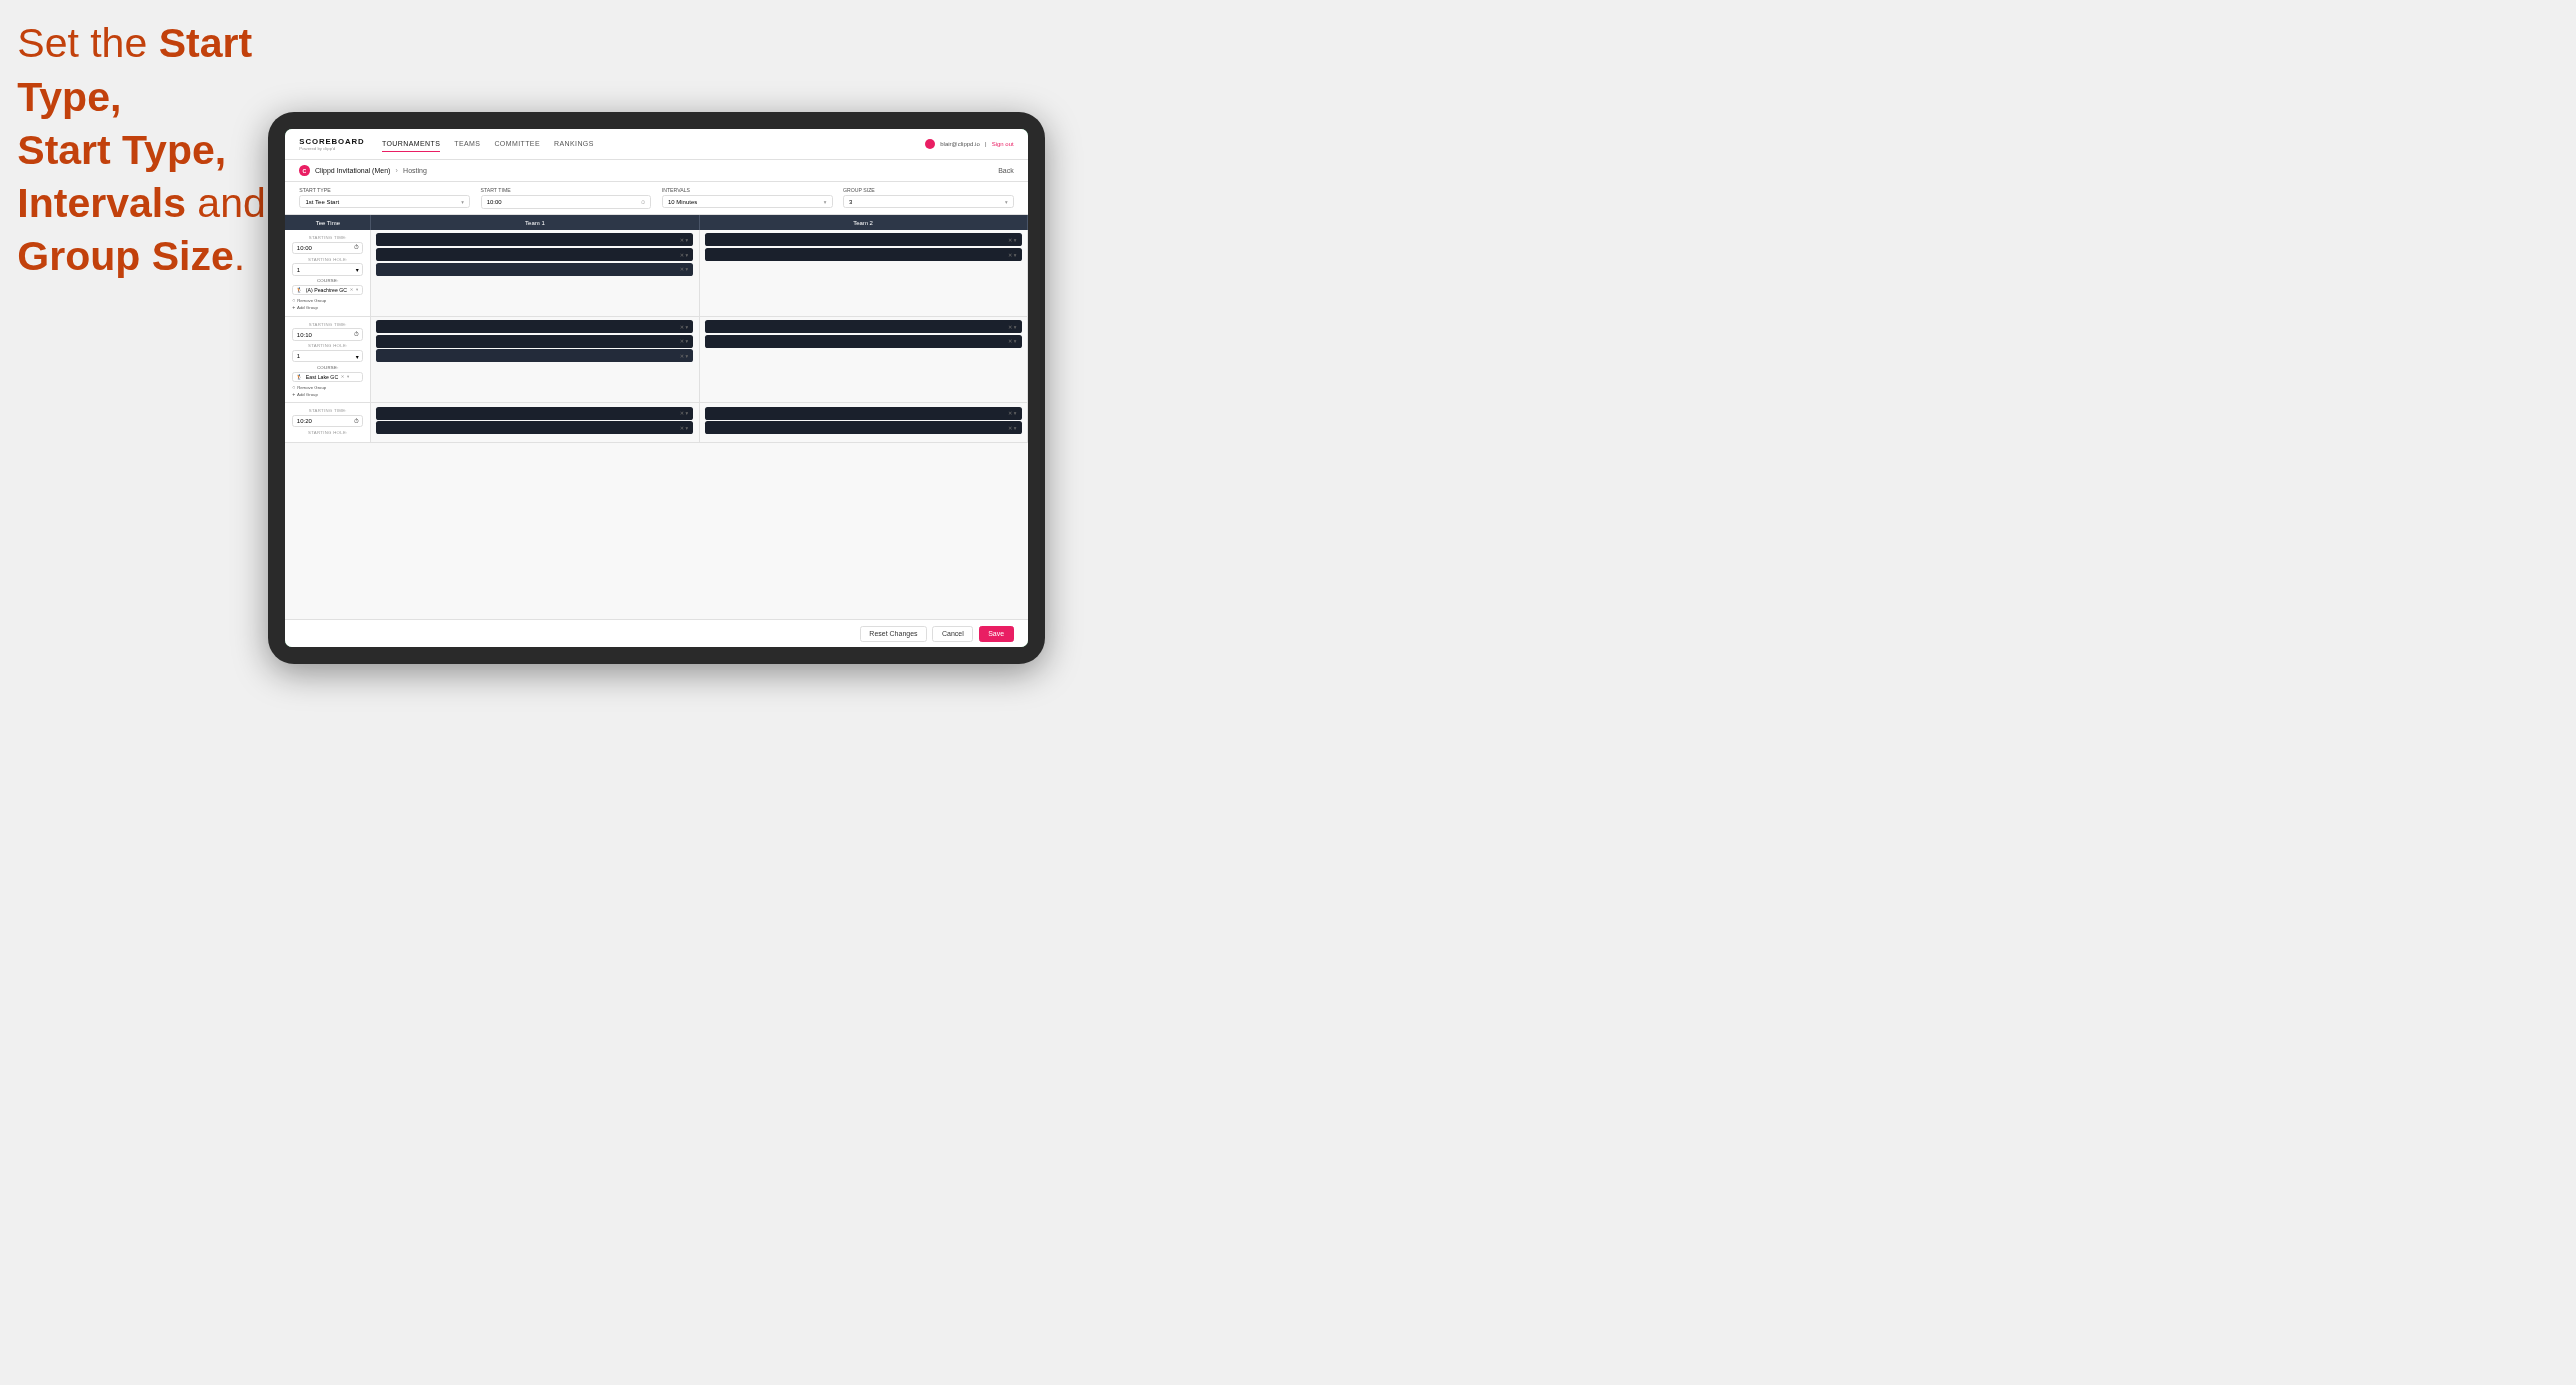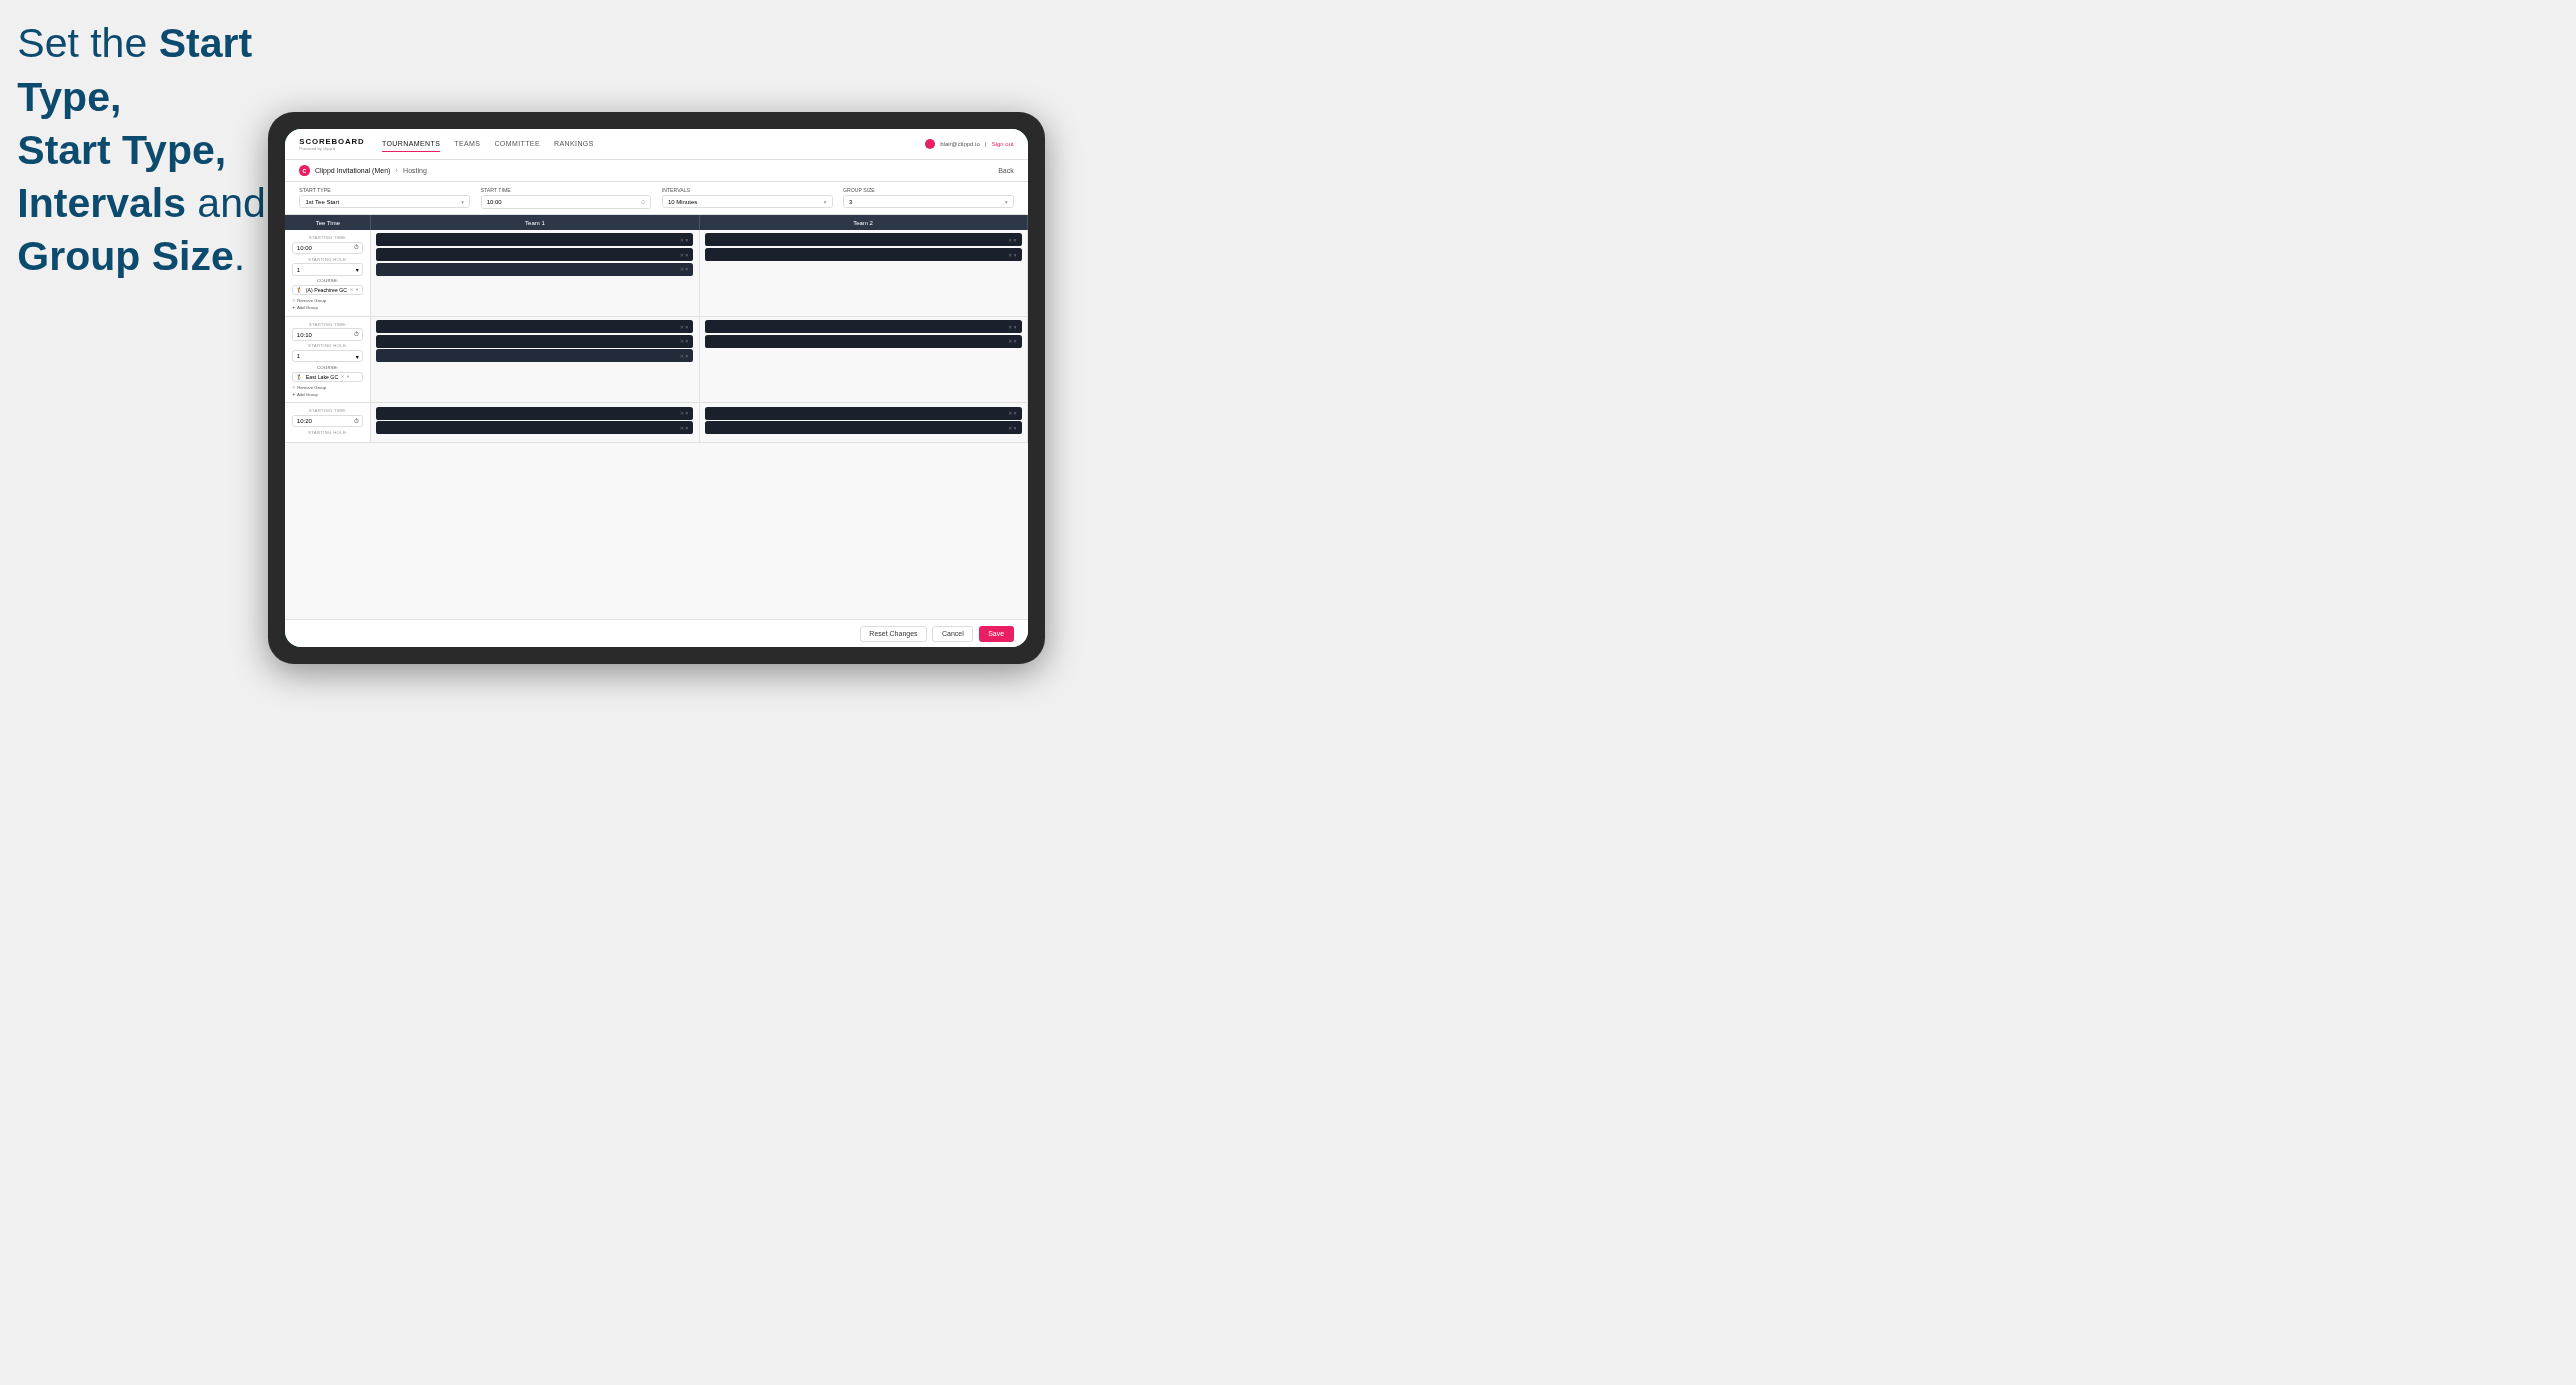--- a/index.html
+++ b/index.html
@@ -13,21 +13,21 @@
     }
 
     
     .instruction-text {
       position: absolute;
       left: 17.3px;
       top: 17.3px;
       font-size: 41px;
       line-height: 1.3;
       max-width: 268px;
-      color: #0c4a6e;
+      color: #c2410c;
     }
     .instruction-text strong {
       font-weight: 900;
     }
 
     
     .tablet-frame {
       position: absolute;
       left: 268px;
       top: 112px;
@@ -36,21 +36,21 @@
       background: #2a2a2a;
       border-radius: 26px;
       padding: 17.3px;
       box-shadow: 0 8.6px 35px rgba(0,0,0,0.4);
     }
 
     .tablet-screen {
       width: 100%;
       height: 100%;
       background: #86efac;
-      border-radius: 16px;
+      border-radius: 7px;
       overflow: hidden;
       display: flex;
       flex-direction: column;
     }
 
     
     .nav-bar {
       background: #fff;
       border-bottom: 0.9px solid #e0e0e0;
       display: flex;

